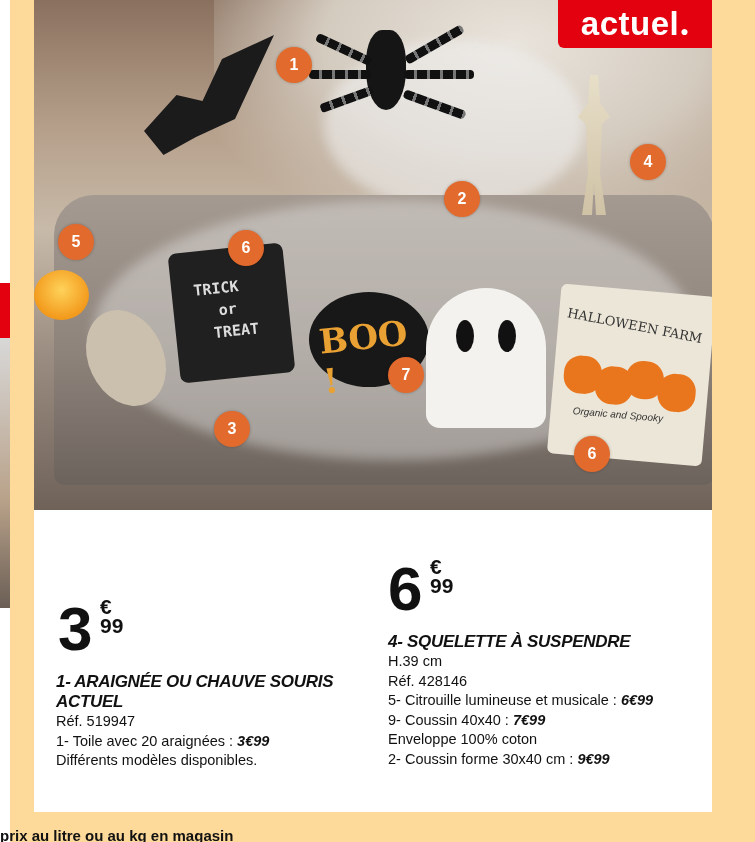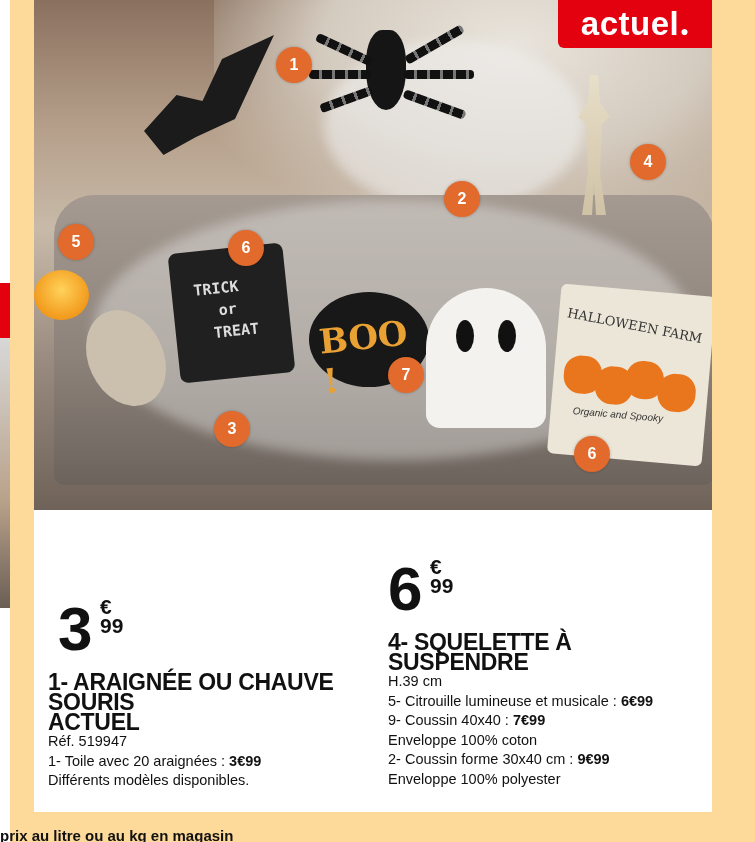--- a/index.html
+++ b/index.html
@@ -37,22 +37,22 @@
     .badge { position: absolute; width: 36px; height: 36px; border-radius: 50%; background: #e26a2c; color: #fff;
       font-weight: bold; font-size: 16px; display: flex; align-items: center; justify-content: center; box-shadow: 0 0 3px rgba(0,0,0,0.25); }
     .brand { position: absolute; left: 558px; top: 0; width: 154px; height: 48px; background: #e3000f; border-radius: 0 0 0 6px;
       color: #fff; font-size: 33px; font-weight: bold; display: flex; align-items: center; justify-content: center; letter-spacing: 0.5px; }
     .brand .dot { font-size: 14px; margin-left: 1px; margin-top: 14px; }
 
     .price { position: absolute; color: #111; font-weight: bold; }
     .price .int { font-size: 62px; line-height: 1; letter-spacing: -2px; font-family: "Liberation Sans", sans-serif; }
     .price .sup { position: absolute; display: flex; flex-direction: column; line-height: 0.9; font-size: 21px; }
     .block { position: absolute; color: #111; font-size: 14.5px; line-height: 19.5px; }
-    .block .title { font-weight: bold; font-size: 23px; line-height: 20px; text-transform: uppercase; letter-spacing: -0.3px; }
-    .block b { font-weight: bold; }
+    .block .title { font-weight: bold; font-size: 17px; line-height: 20px; text-transform: uppercase; letter-spacing: -0.3px; font-style: italic; }
+    .block b { font-weight: bold; font-style: italic; }
     .footer-note { position: absolute; left: 0; top: 827px; font-size: 15px; font-weight: bold; color: #111; white-space: nowrap; }
   </style>
 </head>
 <body>
 
 <div class="page">
   <div class="left-strip">
     <div class="red"></div>
     <div class="grey"></div>
   </div>
@@ -111,39 +111,39 @@
       <span class="dot">●</span>
   </div>
 
   <div class="price" style="left:58px;top:598px;">
     <span class="int">3</span>
     <span class="sup" style="left:42px;top:0;">
       <span>€</span>
       <span>99</span>
     </span>
   </div>
-  <div class="block" style="left:48px;top:672px;width:300px;">
+  <div class="block" style="left:56px;top:672px;width:300px;">
     <div class="title">1- ARAIGNÉE OU CHAUVE SOURIS</div>
     <div class="title">ACTUEL</div>
     <div>Réf. 519947</div>
     <div><span>1- Toile avec 20 araignées : </span><b>3€99</b></div>
     <div>Différents modèles disponibles.</div>
   </div>
 
   <div class="price" style="left:388px;top:558px;">
     <span class="int">6</span>
     <span class="sup" style="left:42px;top:0;">
       <span>€</span>
       <span>99</span>
     </span>
   </div>
   <div class="block" style="left:388px;top:632px;width:320px;">
     <div class="title">4- SQUELETTE À SUSPENDRE</div>
     <div>H.39 cm</div>
+    <div>Réf. 428146</div>
     <div><span>5- Citrouille lumineuse et musicale : </span><b>6€99</b></div>
     <div><span>9- Coussin 40x40 : </span><b>7€99</b></div>
     <div>Enveloppe 100% coton</div>
     <div><span>2- Coussin forme 30x40 cm : </span><b>9€99</b></div>
-    <div>Enveloppe 100% polyester</div>
   </div>
 
   <div class="footer-note">prix au litre ou au kg en magasin</div>
 </div>
 
 </body></html>

